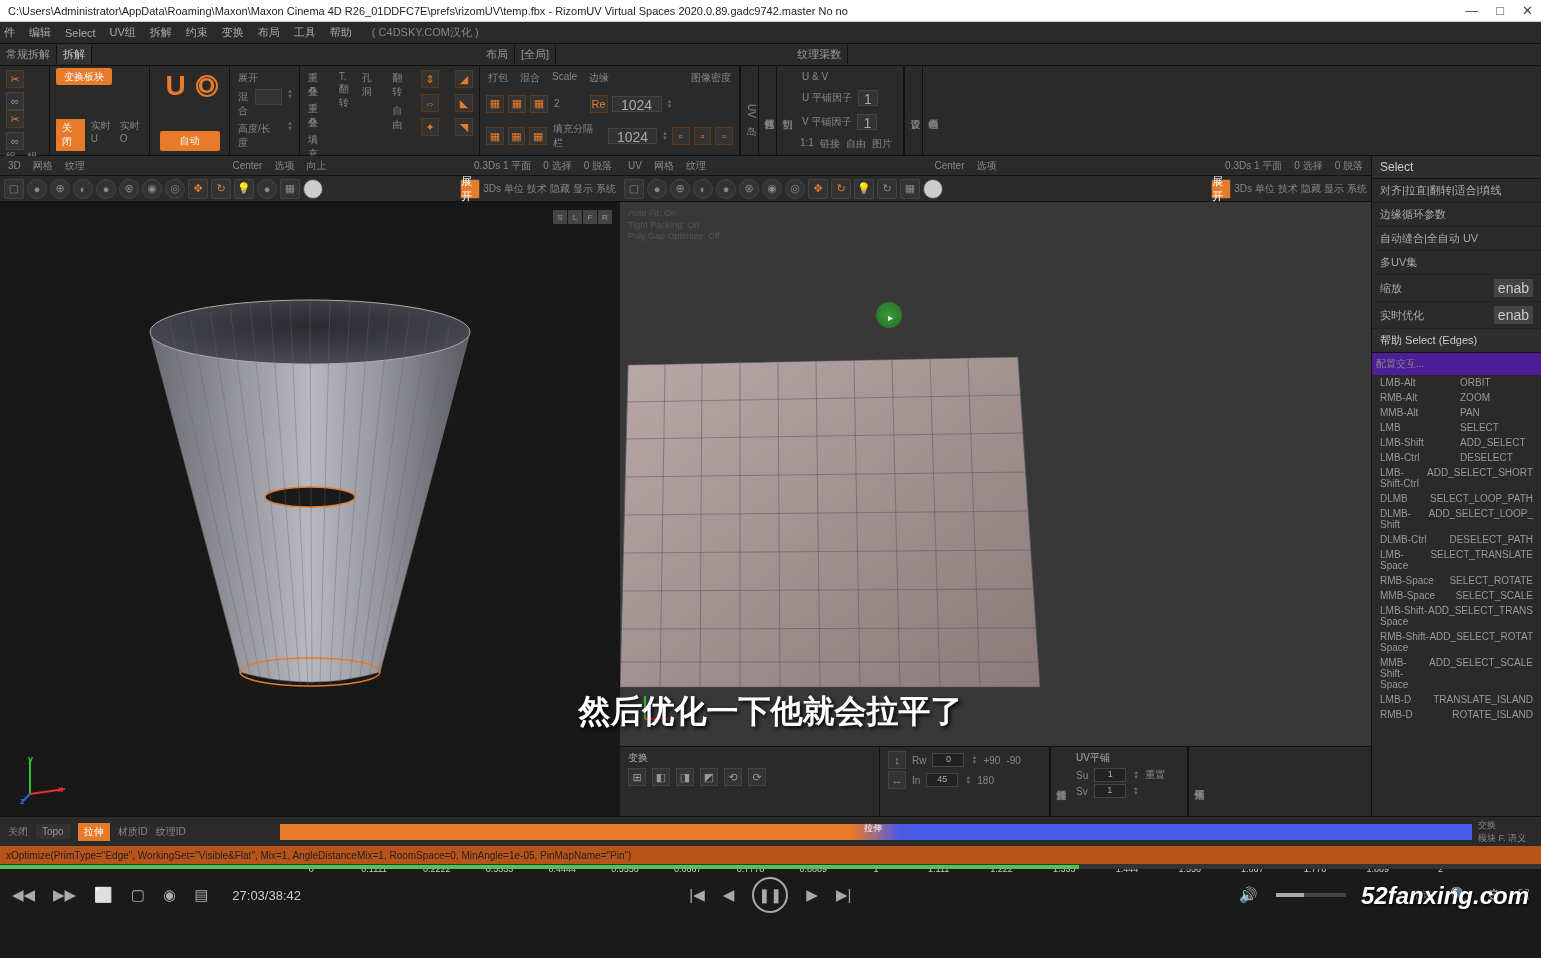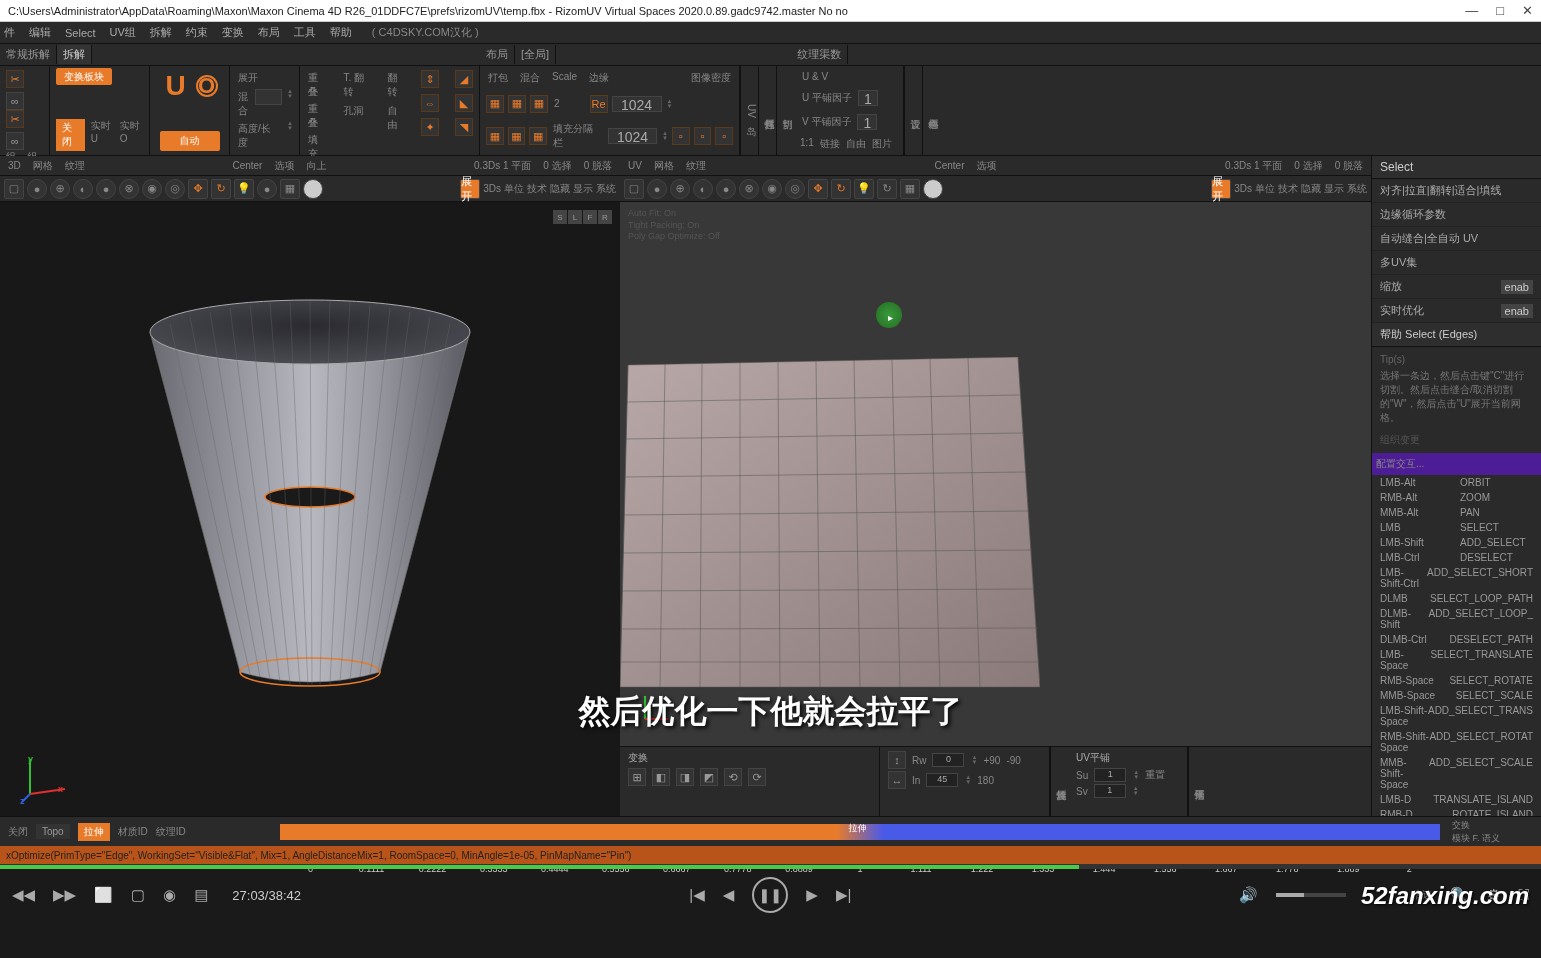--- a/index.html
+++ b/index.html
@@ -36,36 +36,36 @@
 .axis-gizmo{position:absolute;bottom:12px;left:20px;width:50px;height:50px}
 .axis-gizmo .ax{position:absolute;font-size:9px;font-weight:bold}
 .axis-gizmo .x{color:#e03030;left:38px;top:30px}
 .axis-gizmo .y{color:#30c030;left:8px;top:0}
 .axis-gizmo .z{color:#3060e0;left:0;top:42px}
 .corner-ctrl{position:absolute;top:8px;right:8px;display:flex;gap:1px}
 .corner-ctrl div{width:14px;height:14px;background:#444;font-size:8px;color:#999;display:flex;align-items:center;justify-content:center}
 .right-panel{width:170px;background:#2a2a2a;border-left:1px solid #111;overflow:hidden}
 .rp-header{padding:4px 8px;background:#2e2e2e;font-size:12px;color:#ccc;border-bottom:1px solid #111}
 .rp-item{padding:4px 8px;font-size:11px;color:#aaa;border-bottom:1px solid #222;display:flex;justify-content:space-between;align-items:center}
-.rp-item .tag{background:#444;font-size:11px;padding:1px 4px;color:#ccc}
+.rp-item .tag{background:#444;font-size:14px;padding:1px 4px;color:#ccc}
 .rp-help{padding:6px 8px;font-size:10px;color:#777;line-height:1.4}
 .rp-config{padding:4px;font-size:10px;color:#888;background:#4c1d95}
 .rp-shortcut{display:flex;padding:2px 8px;font-size:10px;color:#999}
 .rp-shortcut .key{width:80px}
 .bottom-panels{height:70px;background:#2a2a2a;display:flex;border-top:1px solid #111}
 .bp-section{border-right:1px solid #111;padding:4px 8px;font-size:10px;color:#888}
 .bp-section .bp-title{color:#aaa;margin-bottom:3px}
 .bp-row{display:flex;gap:6px;align-items:center;margin-bottom:2px}
 .bp-input{background:#222;border:1px solid #444;width:32px;height:14px;font-size:9px;color:#aaa;text-align:center}
 .subtitle-overlay{position:absolute;left:50%;transform:translateX(-50%);top:690px;font-size:32px;color:#fff;text-shadow:2px 2px 4px #000;font-weight:700;z-index:10;white-space:nowrap}
 .gradient-bar{height:30px;display:flex;align-items:center;background:#2a2a2a;font-size:10px;color:#888;border-top:1px solid #111}
 .gradient-bar .gb-left{width:280px;display:flex;gap:8px;padding:0 8px;align-items:center}
 .gradient-bar .gb-grad{flex:1;height:16px;background:linear-gradient(to right,#e87b2a 0%,#e87b2a 48%,#4a5ae8 52%,#4a5ae8 100%);position:relative;display:flex;align-items:flex-end}
 .gradient-bar .gb-tick{flex:1;text-align:center;font-size:9px;color:#ccc;position:relative;top:22px}
-.gradient-bar .gb-right{width:101px;padding:0 12px;font-size:9px}
+.gradient-bar .gb-right{width:69px;padding:0 6px;font-size:9px}
 .status-line{height:18px;background:#b8541a;color:#222;font-size:10px;padding:2px 6px;display:flex;align-items:center}
 .player-bar{height:56px;background:#1a1a1a;border-top:1px solid #333}
 .progress-line{height:4px;background:#333;position:relative}
 .progress-fill{height:100%;background:#4aca4a;width:70%}
 .player-controls{height:52px;display:flex;align-items:center;padding:0 12px;gap:18px;color:#aaa}
 .play-btn{width:36px;height:36px;border:2px solid #aaa;border-radius:50%;display:flex;align-items:center;justify-content:center;font-size:14px}
 .player-controls .pico{font-size:15px;cursor:pointer}
 .timecode{font-size:13px;color:#ccc;margin-left:6px}
 .watermark{position:absolute;right:12px;bottom:48px;font-size:24px;color:#fff;font-weight:bold;font-style:italic;text-shadow:1px 1px 3px #000;z-index:20}
 .cup-svg{position:absolute;left:120px;top:50px;width:380px;height:480px}
@@ -159,21 +159,21 @@
         <span class="spin">▲<br>▼</span>
       </div>
   </div>
   <div class="tool-group" style="width:180px">
     <div style="display:flex;gap:16px">
       <div style="display:flex;flex-direction:column;gap:1px">
         <span class="label-sm">重叠</span>
         <span class="label-sm">重叠</span>
         <span class="label-sm">填充</span>
       </div>
-      <div style="display:flex;flex-direction:column;gap:3px">
+      <div style="display:flex;flex-direction:row;gap:3px">
         <span class="label-sm">T. 翻转</span>
         <span class="label-sm">孔洞</span>
       </div>
       <div style="display:flex;flex-direction:column;gap:3px">
         <span class="label-sm">翻转</span>
         <span class="label-sm">自由</span>
       </div>
       <div style="display:flex;flex-direction:column;gap:6px">
         <span class="ico orange">⇕</span>
         <span class="ico orange">⇔</span>
@@ -475,25 +475,20 @@
     <div class="rp-item">多UV集</div>
     <div class="rp-item">
         <span>缩放</span>
         <span class="tag">enab</span>
       </div>
     <div class="rp-item">
         <span>实时优化</span>
         <span class="tag">enab</span>
       </div>
     <div class="rp-header" style="font-size:11px">帮助 Select (Edges)</div>
-    <div class="rp-help">
-      <div style="color:#666;margin-bottom:2px">Tip(s)</div>
-      <div>选择一条边，然后点击键"C"进行切割。然后点击缝合/取消切割的"W"，然后点击"U"展开当前网格。</div>
-      <div style="margin-top:8px;color:#555">组织变更</div>
-    </div>
     <div class="rp-config">配置交互...</div>
     <div id="shortcuts-container">
         <div class="rp-shortcut">
           <span class="key">LMB-Alt</span>
           <span>ORBIT</span>
         </div>
         <div class="rp-shortcut">
           <span class="key">RMB-Alt</span>
           <span>ZOOM</span>
         </div>

